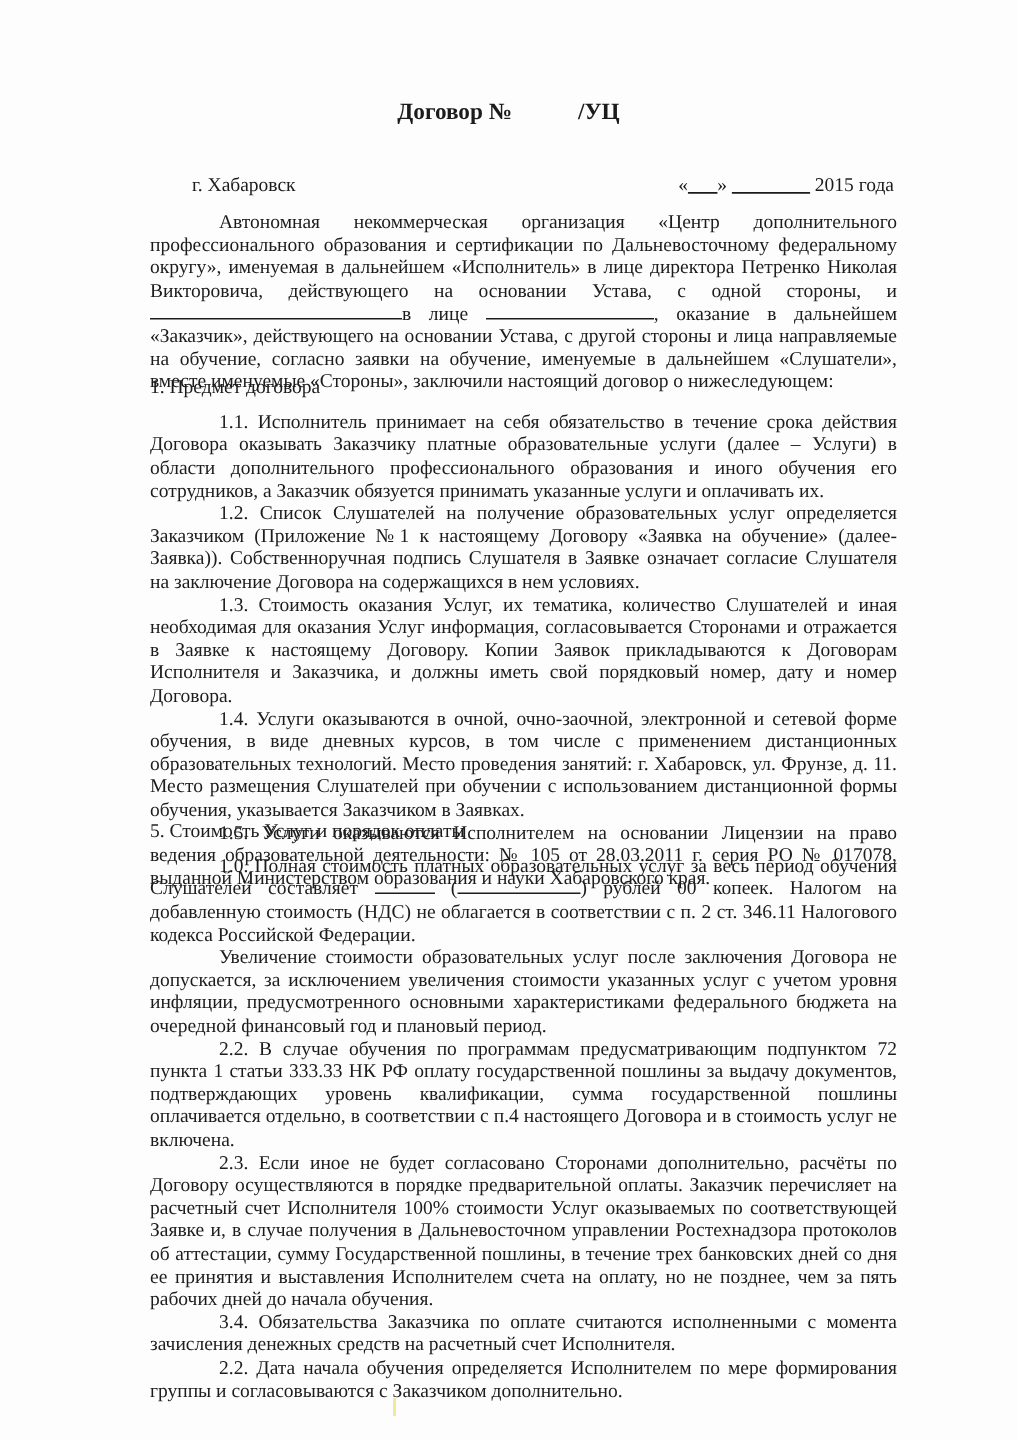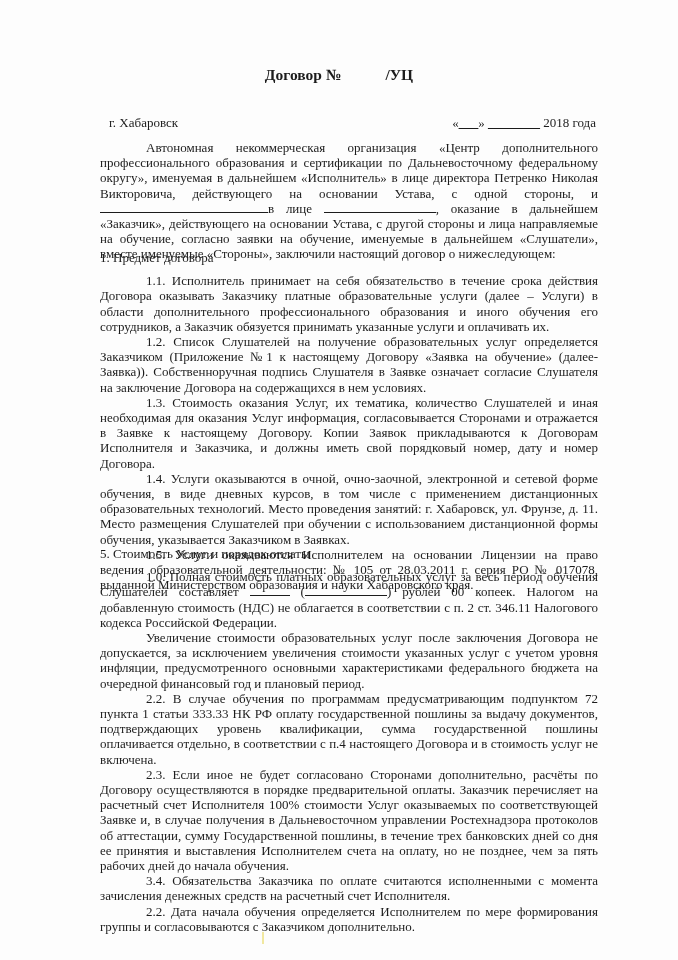--- a/index.html
+++ b/index.html
@@ -10,21 +10,21 @@
       font-family: "Liberation Serif", "DejaVu Serif", serif;
       color: #1c1c1c;
     }
     .title {
       position: absolute; left: 0; width: 678px; text-align: center;
       font-weight: bold; font-size: 15.5px; line-height: 18px;
     }
     .title1 { top: 66px; }
     .title1 .gap { display: inline-block; width: 44px; }
     .title2 { top: 84px; }
-    .city { position: absolute; left: 109px; top: 115px; font-size: 13px; }
+    .city { position: absolute; left: 128px; top: 115px; font-size: 13px; }
     .date { position: absolute; right: 82px; top: 115px; font-size: 13px; }
     .u { text-decoration: underline; }
     .body {
       position: absolute; left: 100px; width: 498px;
       font-size: 13px; line-height: 15.2px; text-align: justify;
     }
     .body p { margin: 0; text-indent: 46px; }
     .sec { font-weight: normal; text-indent: 0 !important; }
     .intro { top: 140px; }
     .s1 { top: 250px; }
@@ -39,21 +39,21 @@
 <div class="page">
 
   <div class="title title1">
     <span>Договор №</span><span class="gap"></span><span>/УЦ</span>
   </div>
 
   <div class="city">г. Хабаровск</div>
   <div class="date">
     <span>«</span><span class="u">___</span><span>»</span>
     <span class="u">________</span>
-    <span>2018 года</span>
+    <span>2015 года</span>
   </div>
 
   <div class="body intro">
     <p>
       <span>Автономная некоммерческая организация «Центр дополнительного профессионального образования и сертификации по Дальневосточному федеральному округу», именуемая в дальнейшем «Исполнитель» в лице директора Петренко Николая Викторовича, действующего на основании Устава, с одной стороны, и</span>
       <span class="blank" style="width:168px"></span><span>в лице</span>
       <span class="blank" style="width:112px"></span><span>, оказание в дальнейшем «Заказчик», действующего на основании  Устава, с другой стороны и лица направляемые на обучение, согласно заявки на обучение, именуемые в дальнейшем «Слушатели», вместе именуемые «Стороны», заключили настоящий договор о нижеследующем:</span>
     </p>
   </div>
 

